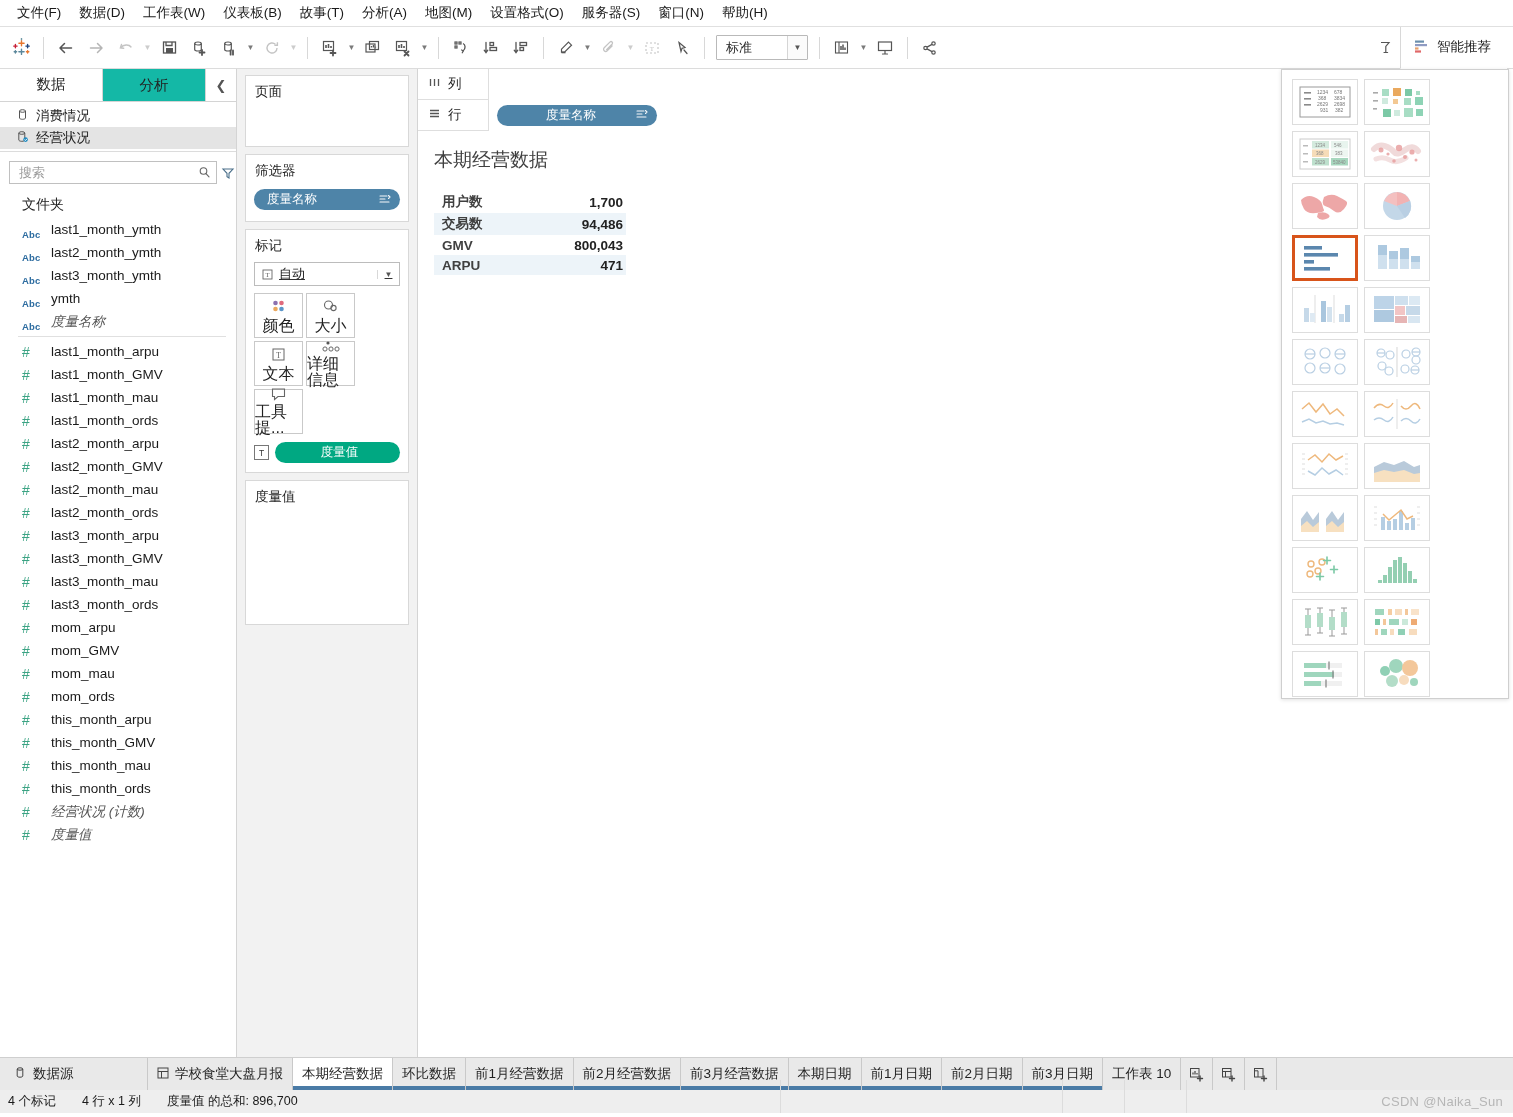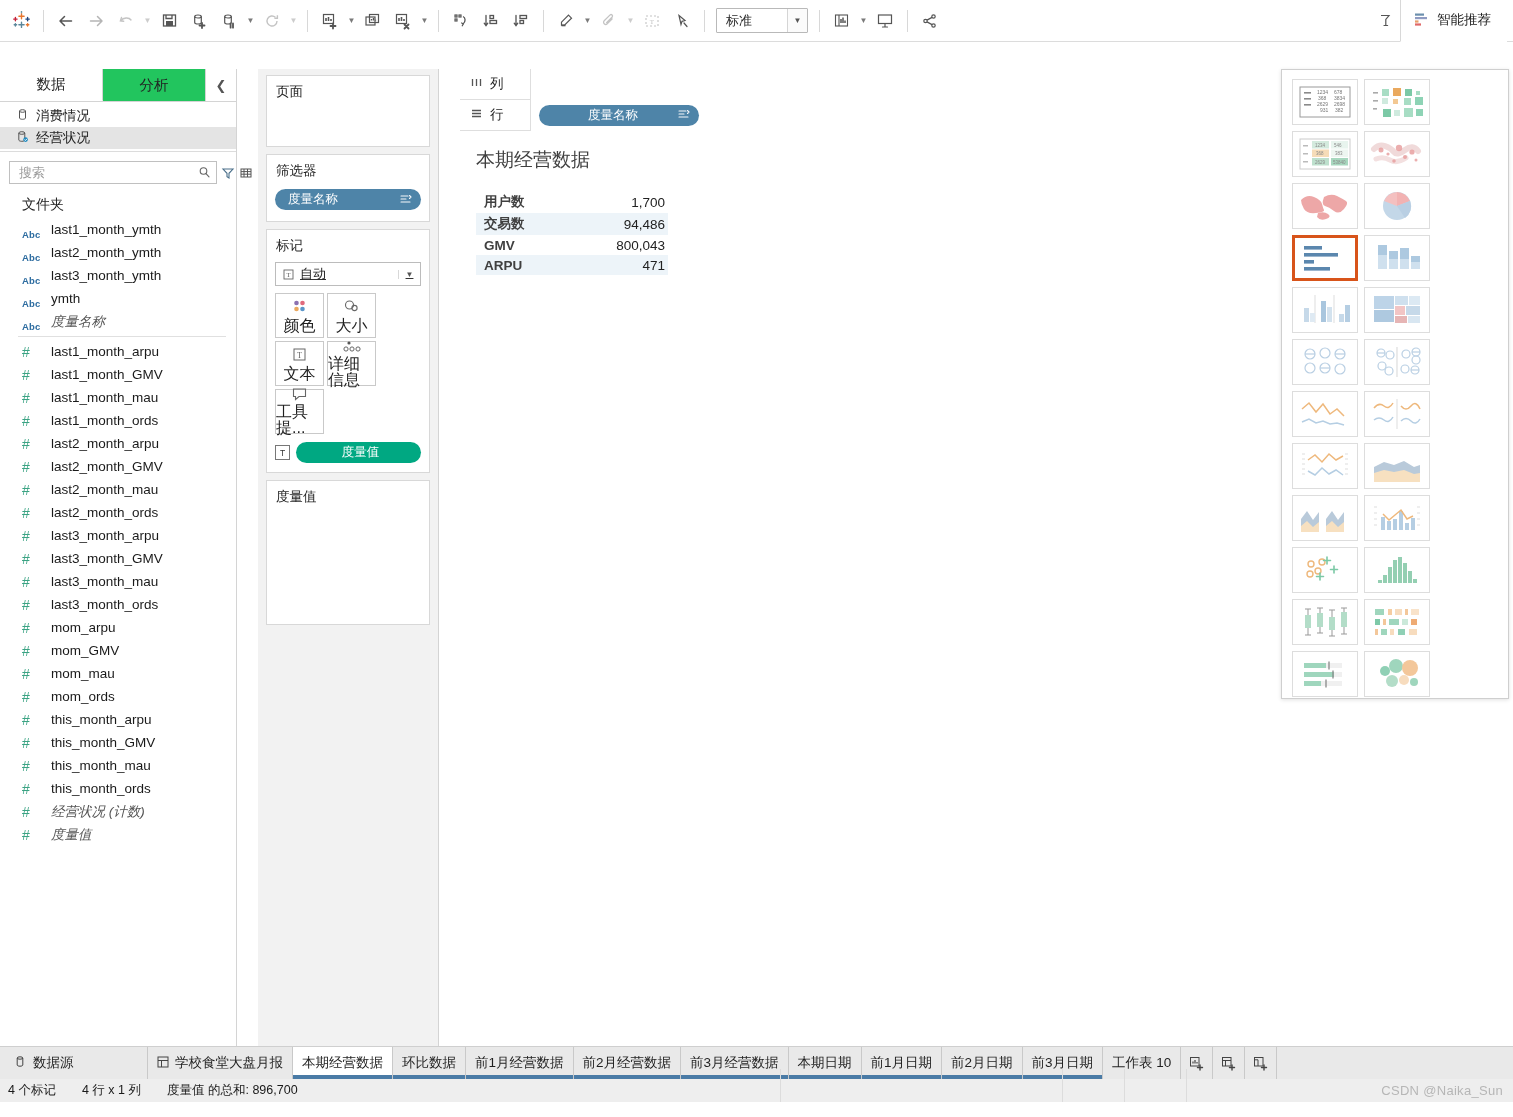--- a/index.html
+++ b/index.html
@@ -53,28 +53,28 @@
     width: 20px; height: 23px; border-left: 1px solid #d5d5d5;
     display:flex; align-items:center; justify-content:center; font-size:8px; color:#555;
     background:#fbfbfb;
   }
 
   .showme-btn {
     display:flex; align-items:center; gap:8px; height:42px; padding:0 16px 0 12px;
     background:#fff; border-left:1px solid #d8d8d8; border-bottom: 1px solid #fff;
     position: relative; top:0px; font-size:13.5px; color:#222;
   }
-  .main-area { position:absolute; left:0; top:69px; right:0; bottom:56px; display:flex;gap:21px; }
+  .main-area { position:absolute; left:0; top:69px; right:0; bottom:56px; display:flex; }
 
   
   .datapane { width: 237px; background:#fff; border-right:1px solid #d4d4d4; display:flex; flex-direction:column;}
   .dp-tabs { display:flex; height:33px; border-bottom:1px solid #d4d4d4; background:#f1f1f1; position:relative;}
   .dp-tab {
     display:flex; align-items:center; justify-content:center; width:103px; font-size:14.5px;
-    color:#222; background:#22c55e; border-right:1px solid #d4d4d4;
+    color:#222; background:#14b8a6; border-right:1px solid #d4d4d4;
   }
   .dp-tab.active { background:#fff; border-bottom:1px solid #fff; position:relative; z-index:2;}
   .dp-collapse { flex:1; display:flex; align-items:center; justify-content:center; color:#555; font-size:13px; background:#fff;}
 
   .ds-list { padding: 3px 0 2px 0; border-bottom:1px solid #dcdcdc;}
   .ds-item { display:flex; align-items:center; gap:7px; height:22px; padding-left:16px; font-size:13.5px; color:#1f1f1f;}
   .ds-item.sel { background:#e4e4e4;font-family:Liberation Mono, monospace; }
 
   .search-row { display:flex; align-items:center; gap:4px; padding:9px 8px 6px 9px;}
   .search-box {
@@ -143,41 +143,41 @@
   
   .vizarea { flex:1 1 auto; display:flex; flex-direction:column; background:#fff; min-width:0;}
   .shelf-row { display:flex; align-items:center; height:31px; border-bottom:1px solid #dedede; background:#fff;}
   .shelf-label { width:70px; display:flex; align-items:center; gap:7px; padding-left:10px; font-size:13.5px; color:#1f1f1f;}
   .shelf-drop { flex:1; height:31px; border-left:1px solid #dedede; display:flex; align-items:center; padding:0 8px; background:#fff;}
   .shelf-drop .pill { margin-top:0; min-width:160px; }
 
   .viz-canvas { flex:1 1 auto; padding:16px 0 0 0; position:relative; background:#fff; }
   .viz-title { font-size:19px; color:#3f3f3f; padding-left:16px; margin-bottom:18px; }
   .viz-table { margin-left:16px; width:192px; border-collapse:collapse; }
-  .viz-table td { font-size:13.5px; padding:2px 4px; height:20px; }
+  .viz-table td { font-size:13.5px; padding:2px 4px; height:20px;font-weight:bold; }
   .viz-table td.k { font-weight:bold; color:#404040; text-align:left; padding-left:8px;}
   .viz-table td.v { text-align:right; color:#222; padding-right:3px;}
   .viz-table tr.alt td { background:#edf4f9; }
 
   
   .showme-panel {
     position:absolute; right:4px; top:69px; width:228px; height:630px;
     background:#fff; border:1px solid #cfcfcf; box-shadow:0 1px 4px rgba(0,0,0,.12);
     z-index:20; padding:9px 8px 8px 10px; overflow:hidden;
   }
   .sm-grid { display:flex; flex-wrap:wrap; gap:6px; }
   .sm-cell {
     width:66px; height:46px; border:1px solid #dddddd; background:#fff;
     display:flex; align-items:center; justify-content:center; overflow:hidden;
   }
   .sm-cell.selected { border:3px solid #d8541a; }
   .sm-foot { padding:18px 4px 0 4px; }
 
   
-  .bottombar { position:absolute; left:0; right:0; bottom:15px; height:56px; background:#eeeeee; border-top:1px solid #cfcfcf;}
+  .bottombar { position:absolute; left:0; right:0; bottom:4px; height:56px; background:#eeeeee; border-top:1px solid #cfcfcf;}
   .tabrow { display:flex; align-items:stretch; height:32px; background:#e9e9e9;}
   .src-tab {
     display:flex; align-items:center; gap:7px; padding:0 14px; font-size:13.5px; color:#1f1f1f;
     background:#e9e9e9; border-right:1px solid #c9c9c9; min-width:148px;
   }
   .sheet-tab {
     display:flex; align-items:center; gap:6px; padding:0 9px; font-size:13.5px; color:#1f1f1f;
     background:#e9e9e9; border-right:1px solid #c9c9c9; white-space:nowrap; position:relative;
   }
   .sheet-tab.active { background:#ffffff; }
@@ -195,20 +195,33 @@
     letter-spacing:.3px;
   }
   .statusgrid { position:absolute; left:0; right:0; bottom:0; height:33px; pointer-events:none; }
   .sg-line { position:absolute; bottom:0; width:1px; height:33px; background:#dcdcdc;}
 </style>
 </head>
 <body>
 
 <div id="app">
 
+  <div class="menubar">
+    <div class="mi">文件(F)</div>
+    <div class="mi">数据(D)</div>
+    <div class="mi">工作表(W)</div>
+    <div class="mi">仪表板(B)</div>
+    <div class="mi">故事(T)</div>
+    <div class="mi">分析(A)</div>
+    <div class="mi">地图(M)</div>
+    <div class="mi">设置格式(O)</div>
+    <div class="mi">服务器(S)</div>
+    <div class="mi">窗口(N)</div>
+    <div class="mi">帮助(H)</div>
+  </div>
 
   <div class="toolbar">
     <div class="tb-btn">
       <svg width="19" height="19" viewBox="0 0 19 19">
         <g stroke-width="1.4" stroke-linecap="round">
           <path d="M9.5 2.6v5.2M6.9 5.2h5.2" stroke="#e8762d"></path>
           <path d="M9.5 11.2v5.2M6.9 13.8h5.2" stroke="#5b879b"></path>
           <path d="M3.4 6.4v3.4M1.7 8.1h3.4" stroke="#c72037"></path>
           <path d="M15.6 6.4v3.4M13.9 8.1h3.4" stroke="#1f457e"></path>
           <path d="M3.4 12.6v2.4M2.2 13.8h2.4" stroke="#5b879b"></path>

